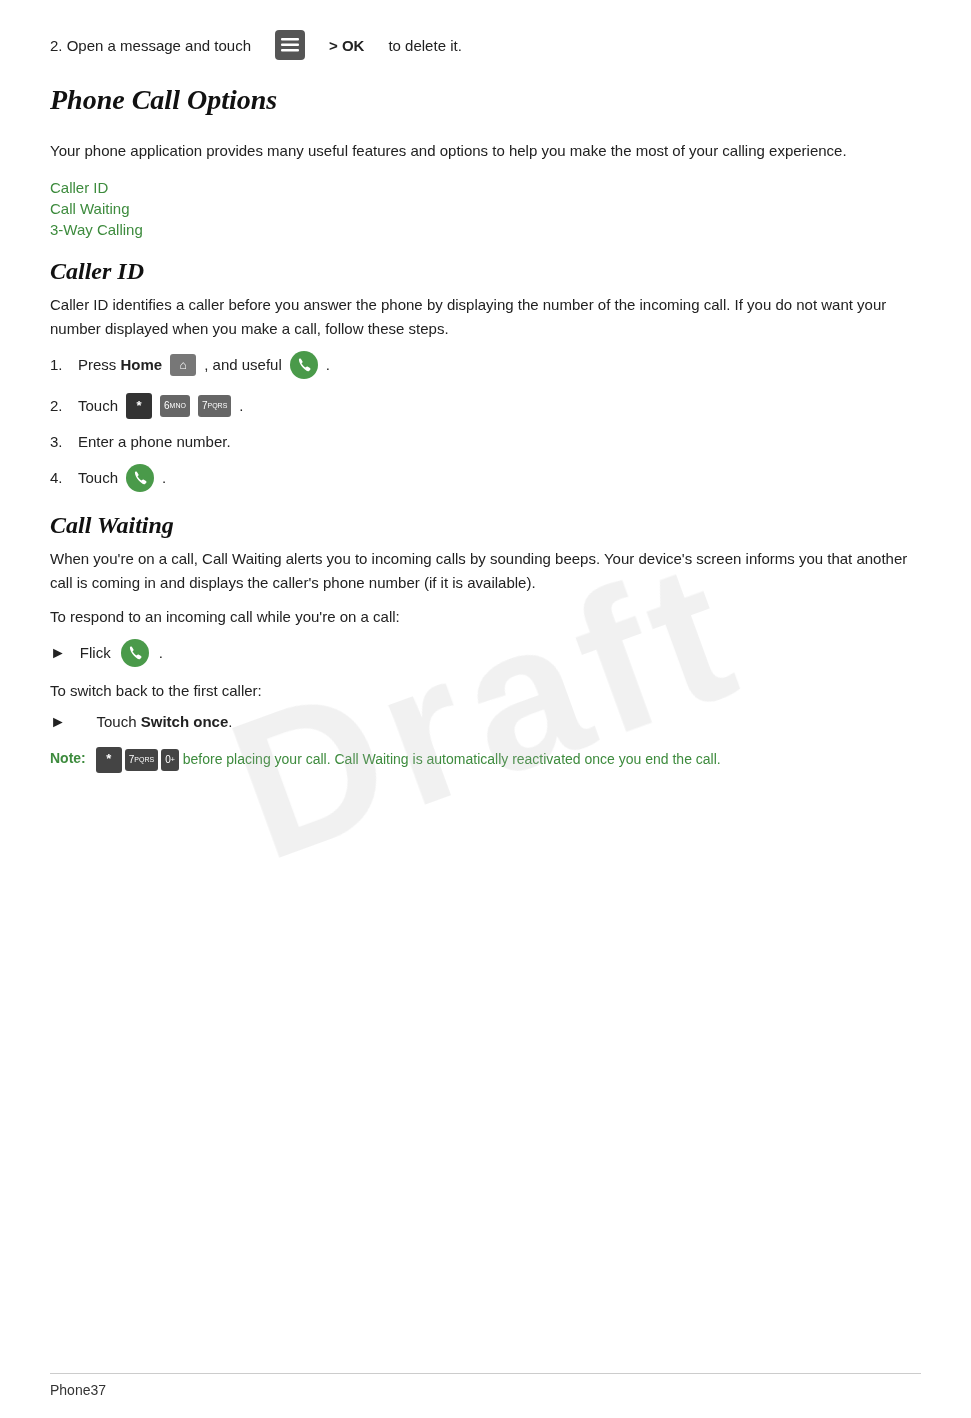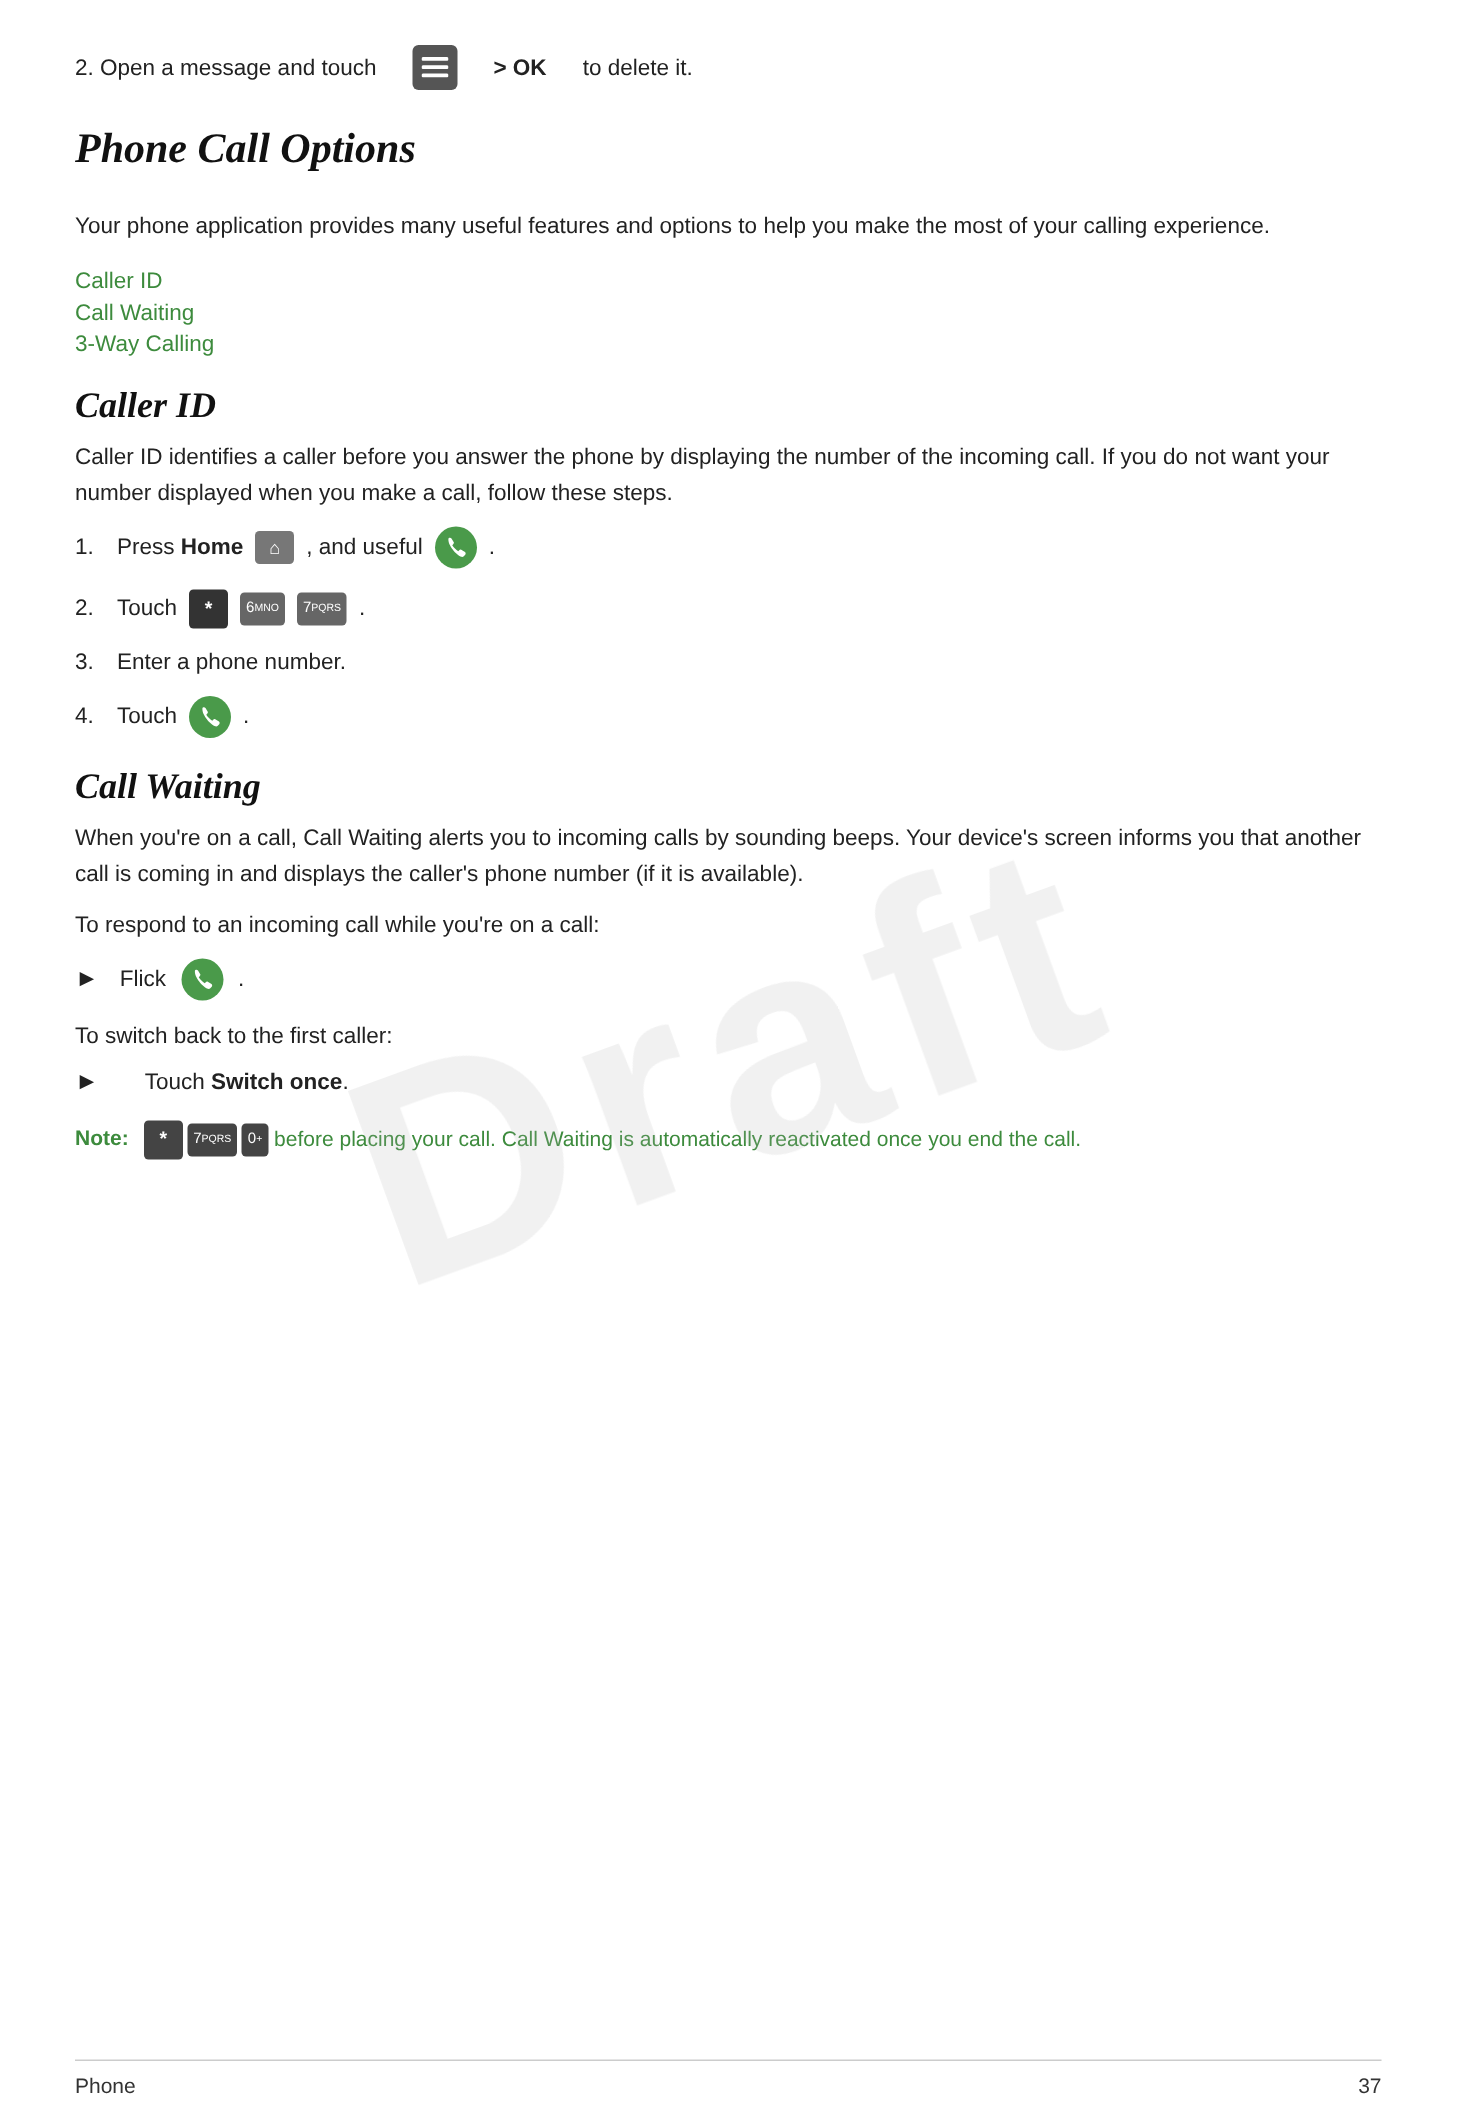--- a/index.html
+++ b/index.html
@@ -222,21 +222,21 @@
       gap: 3px;
       vertical-align: middle;
     }
 
     .page-footer {
       position: absolute;
       bottom: 20px;
       left: 50px;
       right: 50px;
       display: flex;
-      justify-content: space-between;
+      justify-content: flex-start;
       font-size: 14px;
       color: #333;
       border-top: 1px solid #ccc;
       padding-top: 8px;
     }
 
     .home-icon-img {
       display: inline-flex;
       align-items: center;
       justify-content: center;

